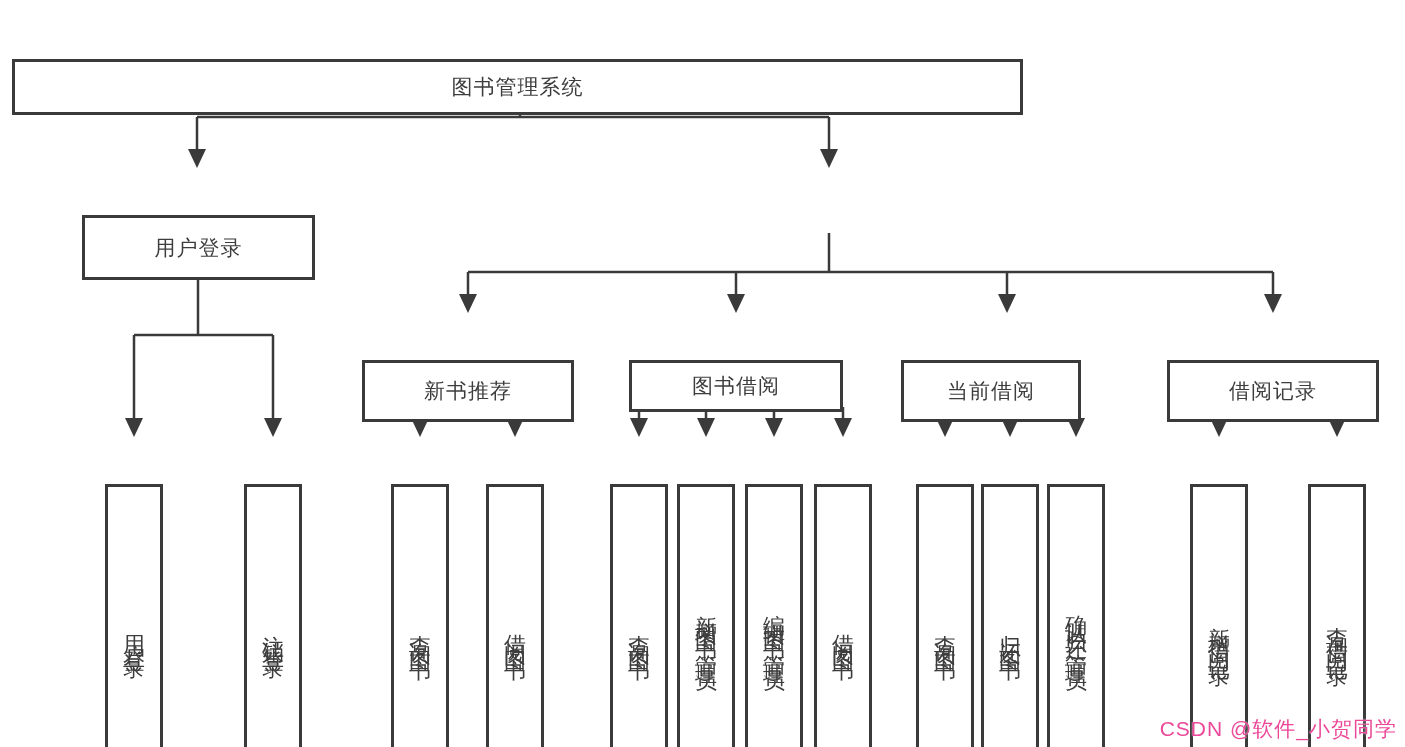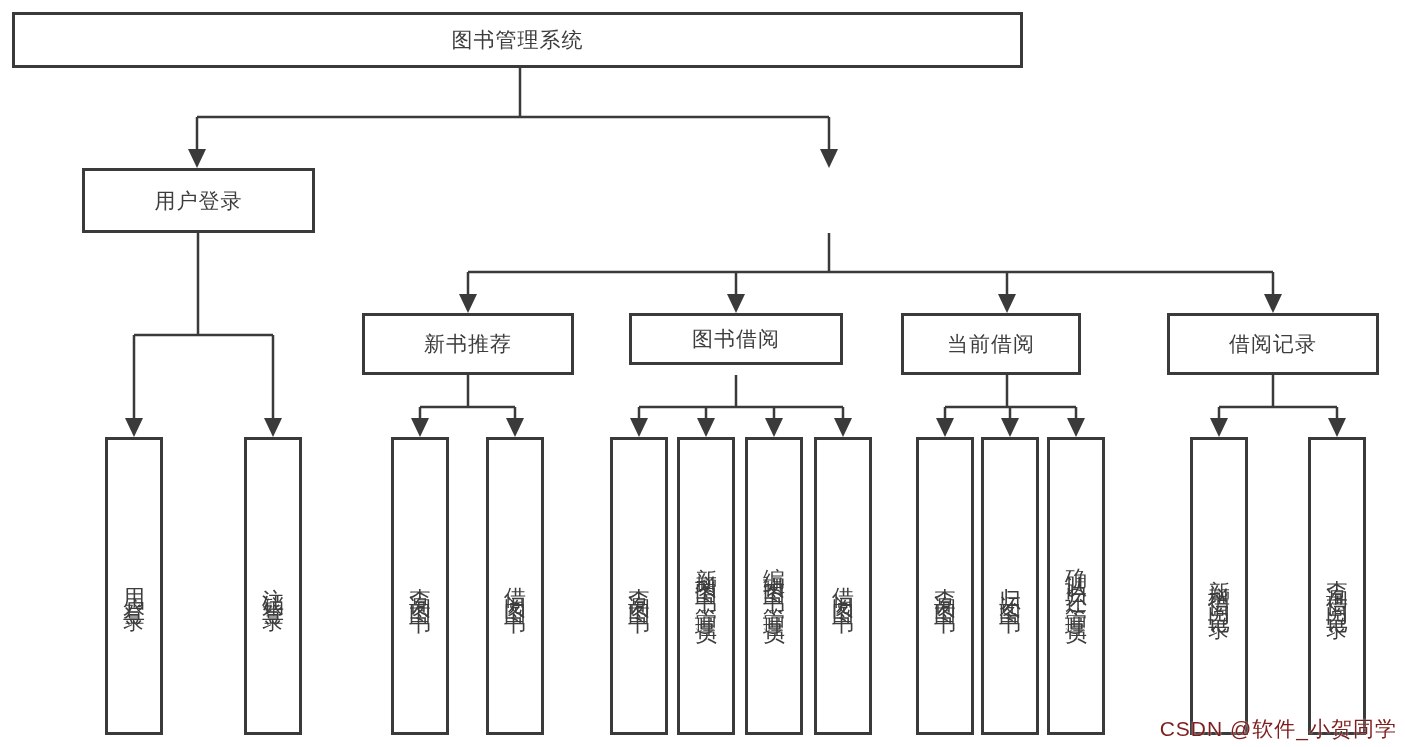--- a/index.html
+++ b/index.html
@@ -20,36 +20,37 @@
   .node {
     position: absolute;
     box-sizing: border-box;
     background: #ffffff;
     border: 3px solid #3a3a3a;
     display: flex;
     align-items: center;
     justify-content: center;
     color: #3d3d3d;
     z-index: 2;
+    margin-top: 47px;
   }
   .node.h { font-size: 21px; letter-spacing: 1px; }
   .node.v { font-size: 22px; }
   .vtext {
     writing-mode: vertical-rl;
     text-orientation: mixed;
     letter-spacing: 8px;
     line-height: 1.1;
     white-space: nowrap;
   }
   .watermark {
     position: absolute;
     right: 8px;
     bottom: 4px;
     font-size: 21px;
-    color: #7f1d1d;
+    color: #ec4899;
     letter-spacing: 1px;
     z-index: 3;
     text-shadow: 0 0 2px rgba(255,255,255,0.85);
     text-align: center;
   }
 </style>
 </head>
 <body>
 
 <div class="canvas">

